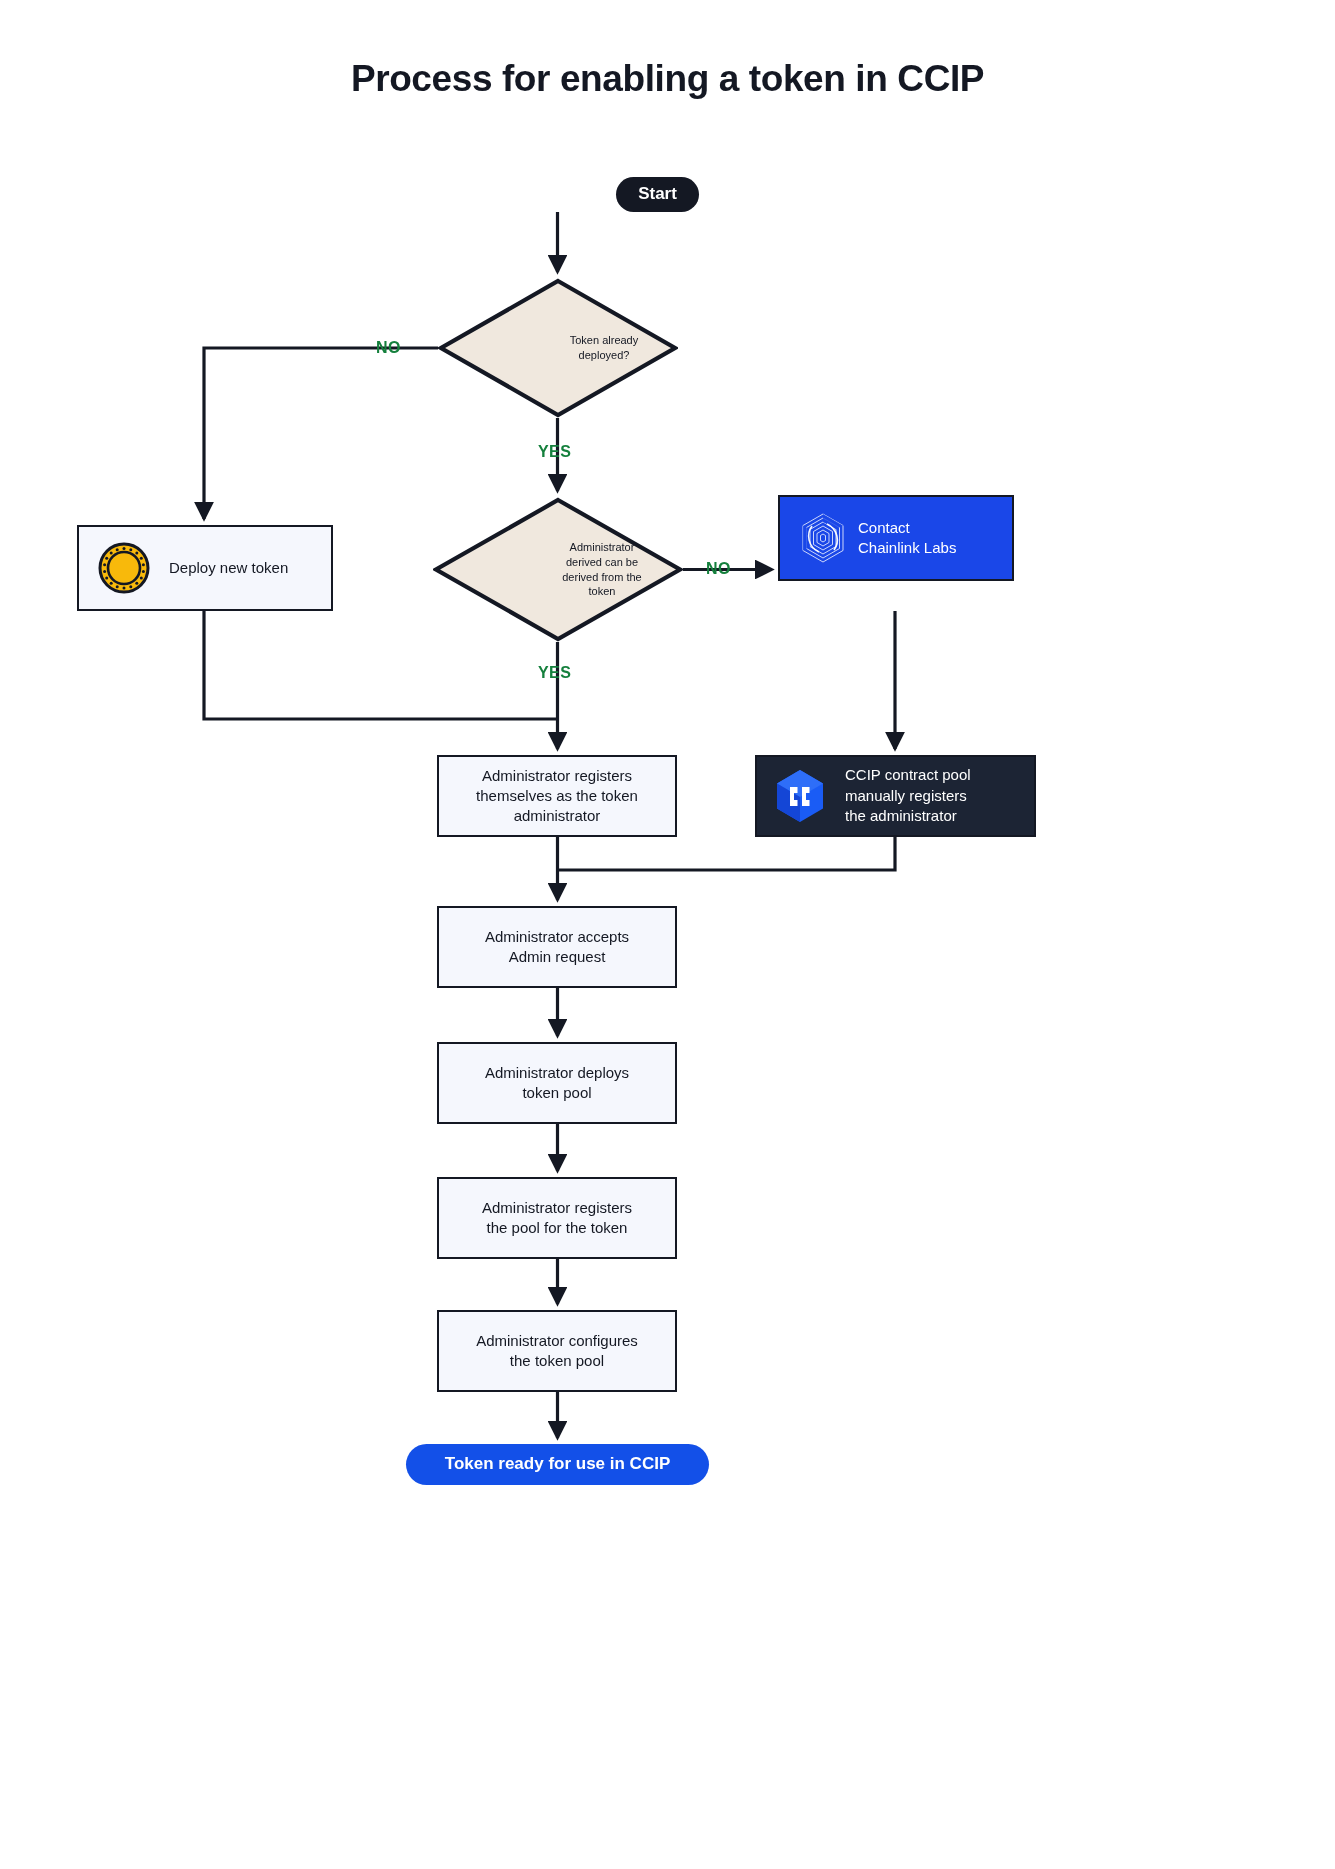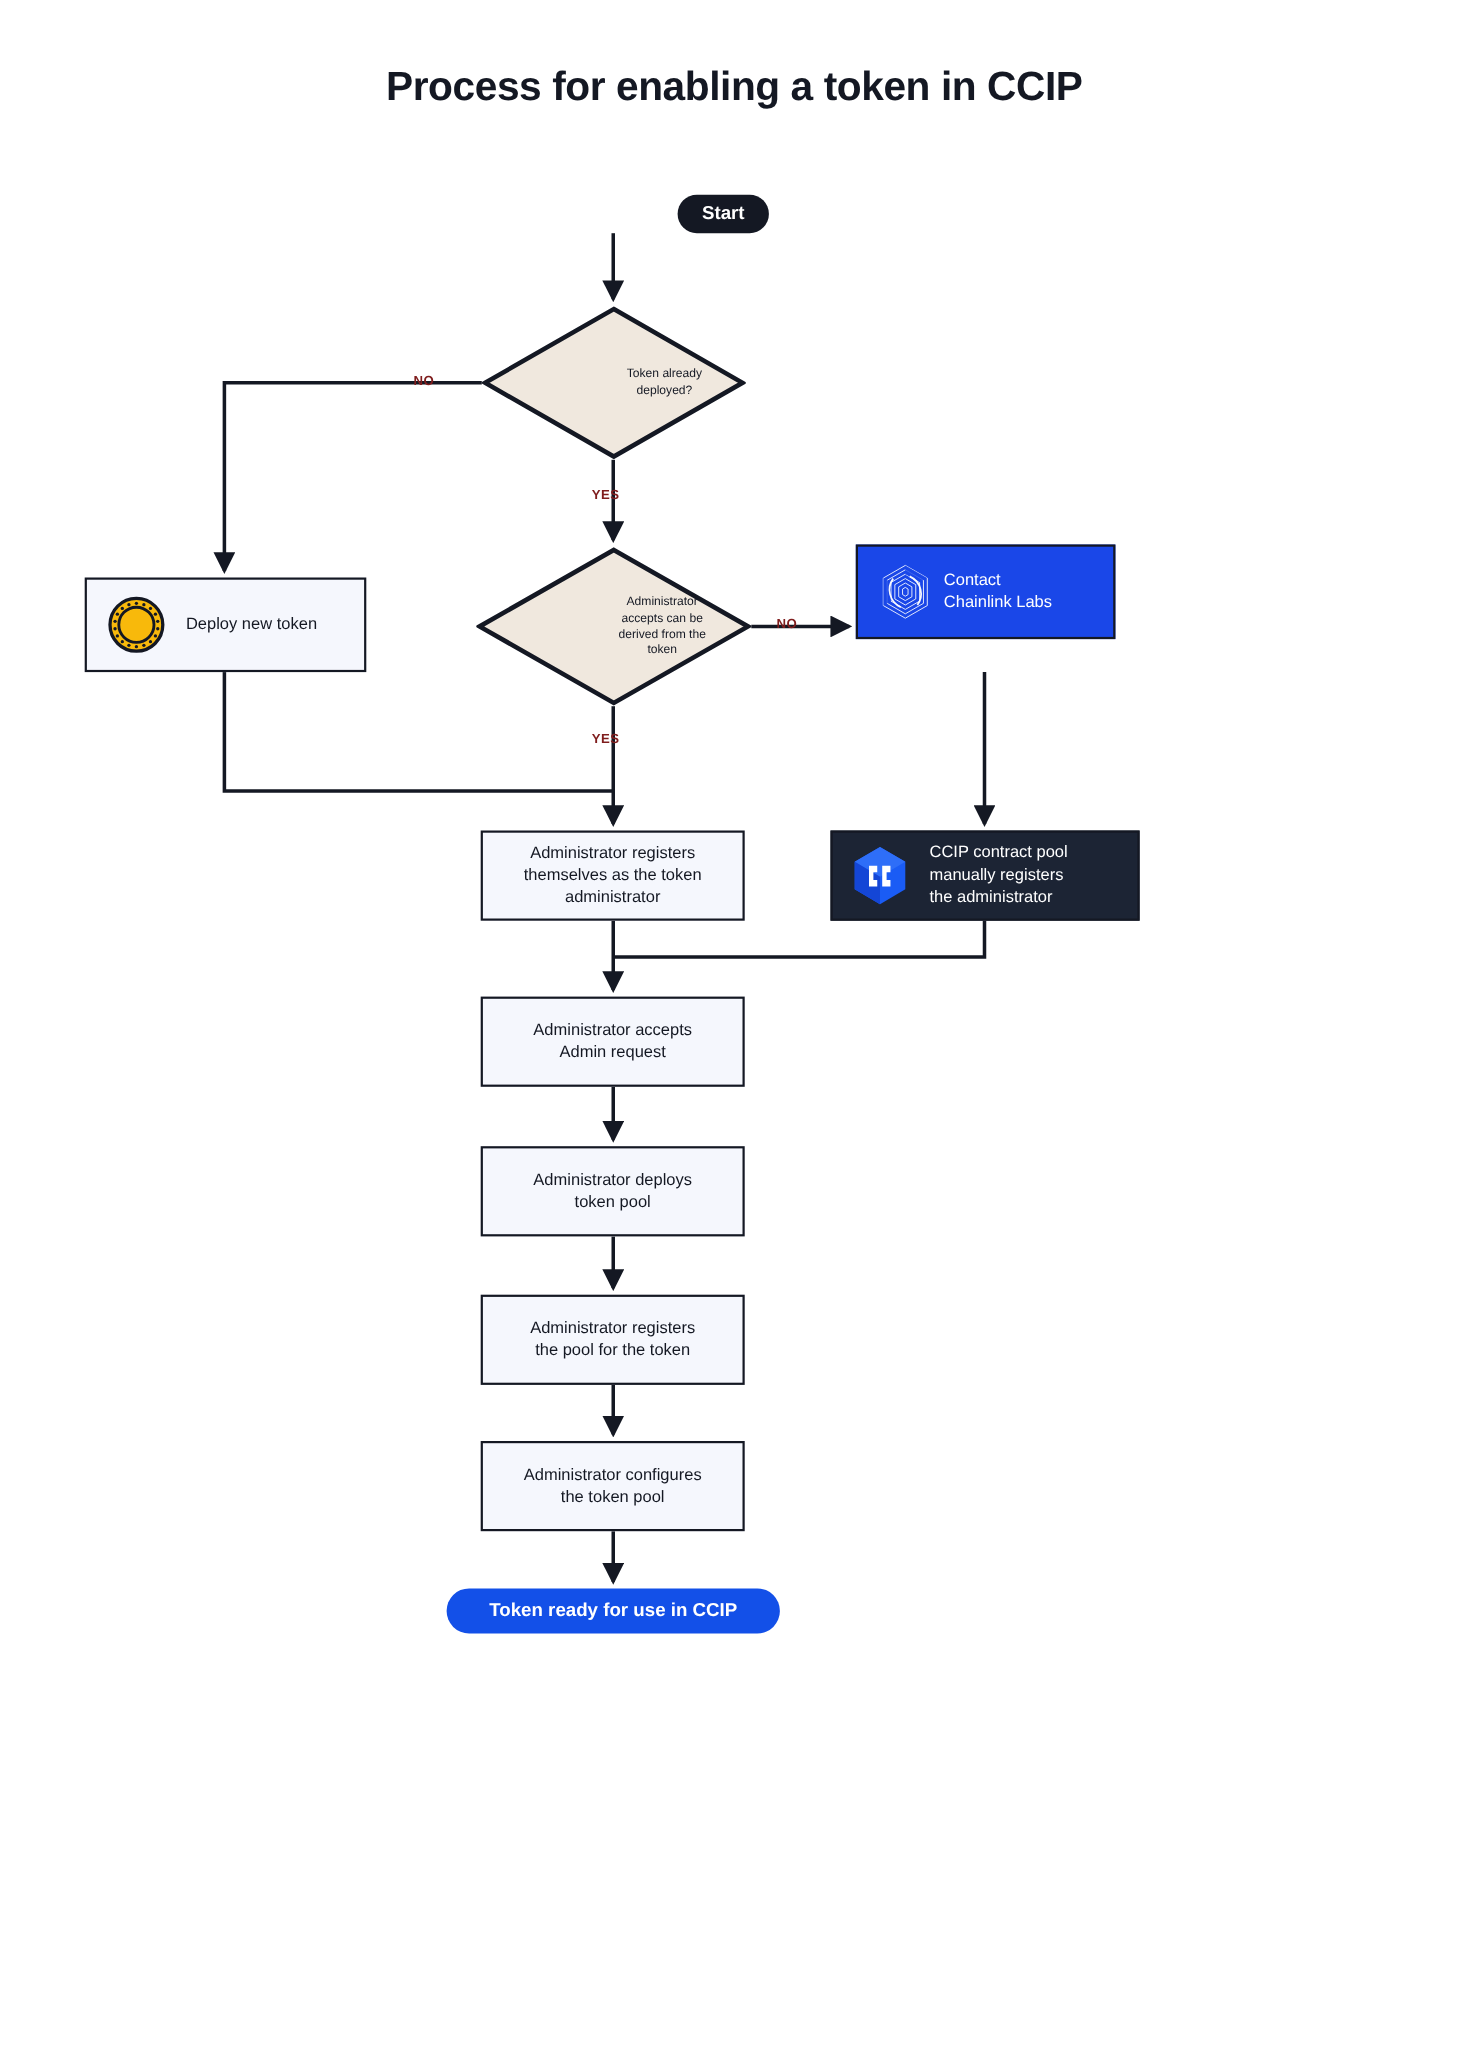--- a/index.html
+++ b/index.html
@@ -175,24 +175,24 @@
     height: 41px;
     background: #1350e8;
     color: #ffffff;
     border-radius: 21px;
     font-size: 17px;
     font-weight: bold;
   }
   
   .edge-label {
     position: absolute;
-    font-size: 12px;
+    font-size: 16px;
     font-weight: bold;
     letter-spacing: 0.4px;
-    color: #7f1d1d;
+    color: #15803d;
   }
   #label-no-1 { left: 376px; top: 339px; }
   #label-yes-1 { left: 538px; top: 443px; }
   #label-no-2 { left: 706px; top: 560px; }
   #label-yes-2 { left: 538px; top: 664px; }
   .icon-slot {
     flex: 0 0 auto;
     display: flex;
     align-items: center;
     justify-content: center;
@@ -287,21 +287,21 @@
     <span class="box-label">Deploy new token</span>
   </div>
 
   <div class="diamond-wrap" id="decision-admin-derived">
     <svg width="250" height="145" viewBox="0 0 250 145">
       <polygon points="125,3 247,72.5 125,142 3,72.5" fill="#f0e8de" stroke="#141823" stroke-width="4.2" stroke-linejoin="miter"></polygon>
     </svg>
     <div class="diamond-text">
       <div>
         <div>Administrator</div>
-        <div>accepts can be</div>
+        <div>derived can be</div>
         <div>derived from the</div>
         <div>token</div>
       </div>
     </div>
   </div>
 
   <div class="node" id="contact-chainlink">
     <span class="icon-slot">
       <svg width="62" height="62" viewBox="0 0 62 62">
         <g fill="none" stroke="#ffffff" stroke-width="0.85" opacity="0.92">

